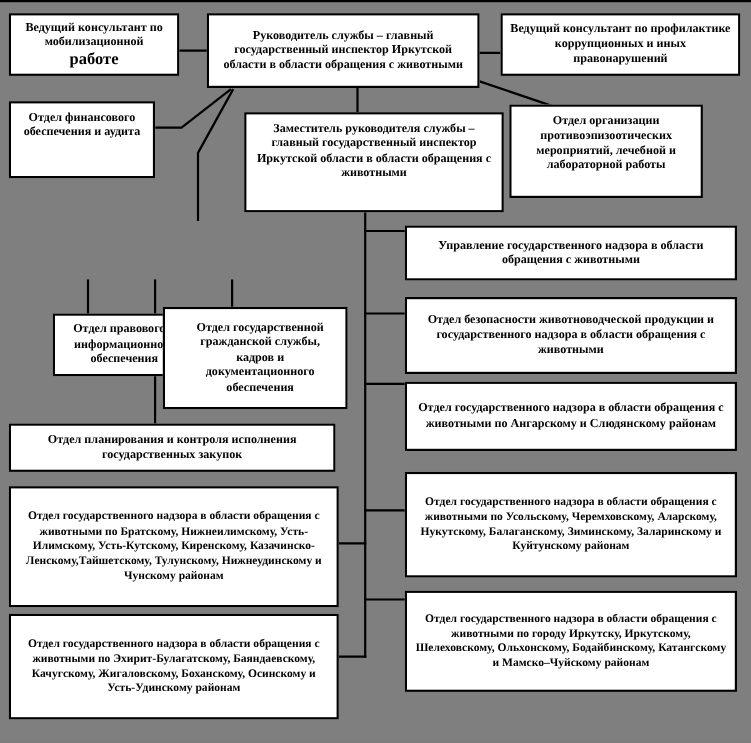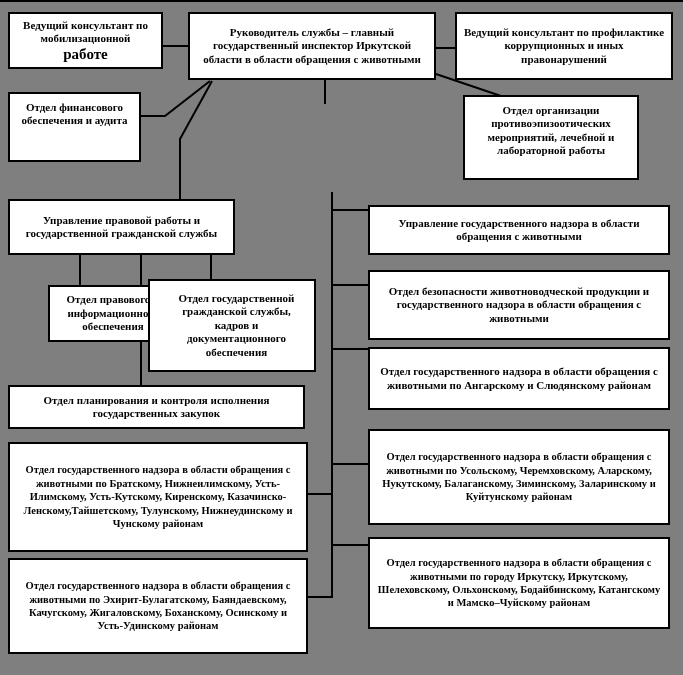--- a/index.html
+++ b/index.html
@@ -73,36 +73,36 @@
 
   <div class="box" style="left:8px; top:10px; width:155px; height:57px;">
     <span>Ведущий консультант по мобилизационной</span>
     <span class="big-line">работе</span>
   </div>
 
   <div class="box" style="left:188px; top:10px; width:248px; height:68px;">
     <span>Руководитель службы – главный государственный инспектор Иркутской области в области обращения с животными</span>
   </div>
 
-  <div class="box" style="left:455px; top:10px; width:218px; height:68px;">
+  <div class="box" style="left:455px; top:10px; width:218px; height:57px;">
     <span>Ведущий консультант по профилактике коррупционных и иных правонарушений</span>
   </div>
 
   <div class="box top-align" style="left:8px; top:90px; width:133px; height:70px;">
     <span>Отдел финансового обеспечения и аудита</span>
   </div>
 
+  <div class="box top-align" style="left:222px; top:100px; width:236px; height:91px;">
+    <span>Заместитель руководителя службы – главный государственный инспектор Иркутской области в области обращения с животными</span>
+  </div>
 
   <div class="box top-align" style="left:463px; top:93px; width:176px; height:85px;">
     <span>Отдел организации противоэпизоотических мероприятий, лечебной и лабораторной работы</span>
   </div>
 
-  <div class="box" style="left:8px; top:197px; width:227px; height:56px;">
-    <span>Управление правовой работы и государственной гражданской службы</span>
-  </div>
 
   <div class="box" style="left:368px; top:203px; width:302px; height:50px;">
     <span>Управление государственного надзора в области обращения с животными</span>
   </div>
 
   <div class="box" style="left:8px; top:283px; width:130px; height:57px;margin-left:40px;">
     <span>Отдел правового и информационного обеспечения</span>
   </div>
 
   <div class="box" style="left:148px; top:277px; width:168px; height:93px;padding-left:14px;">

